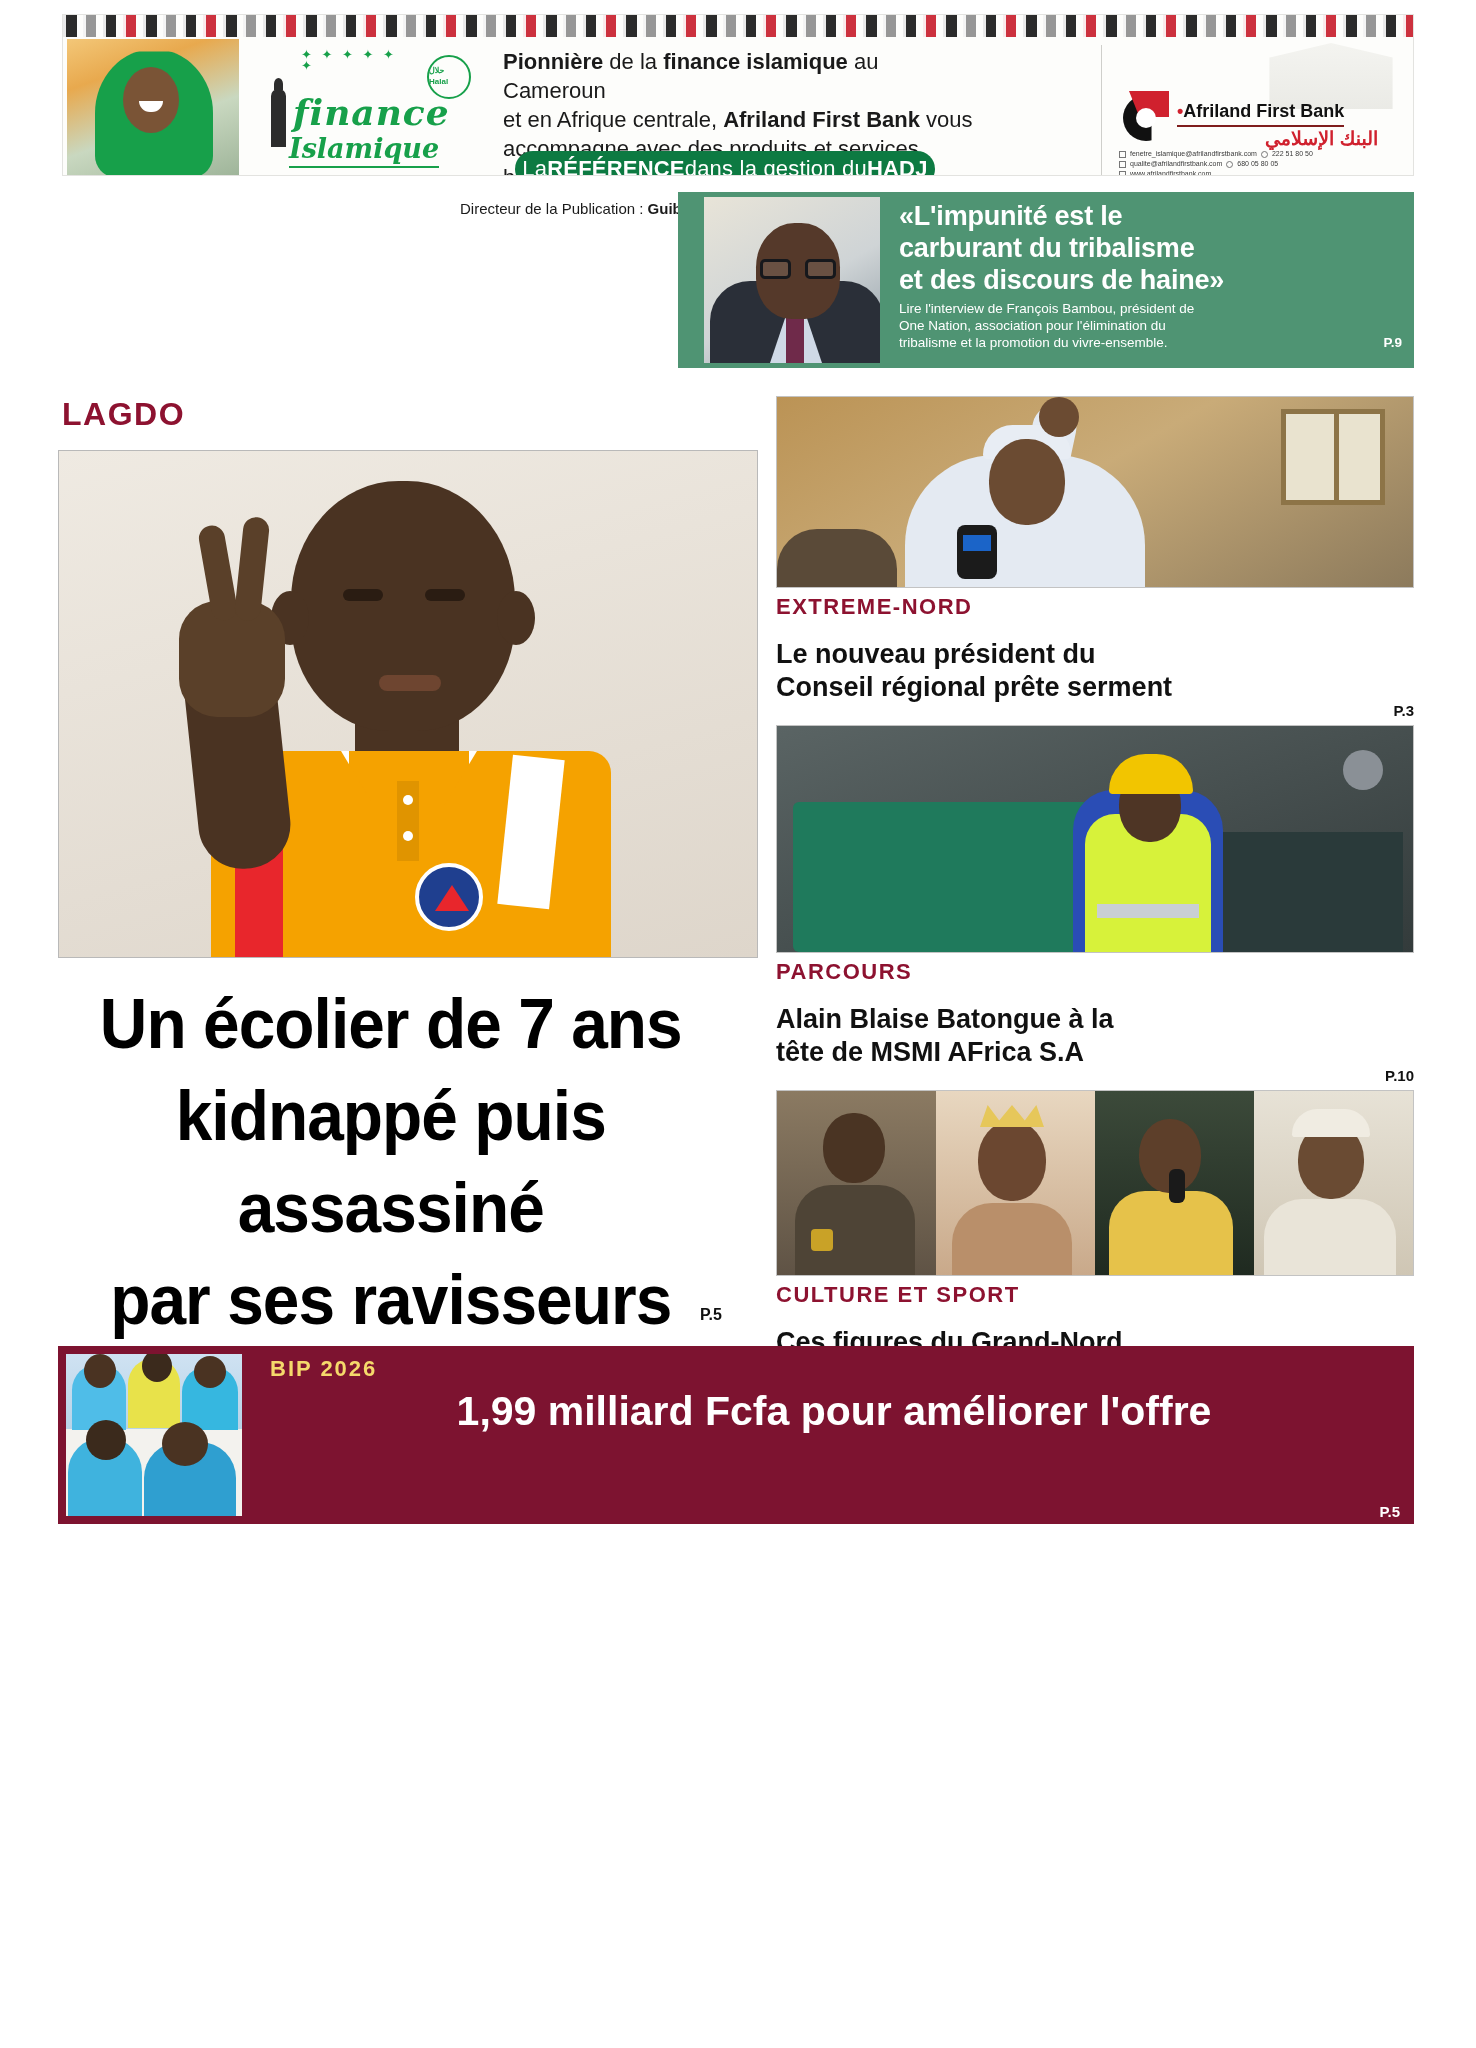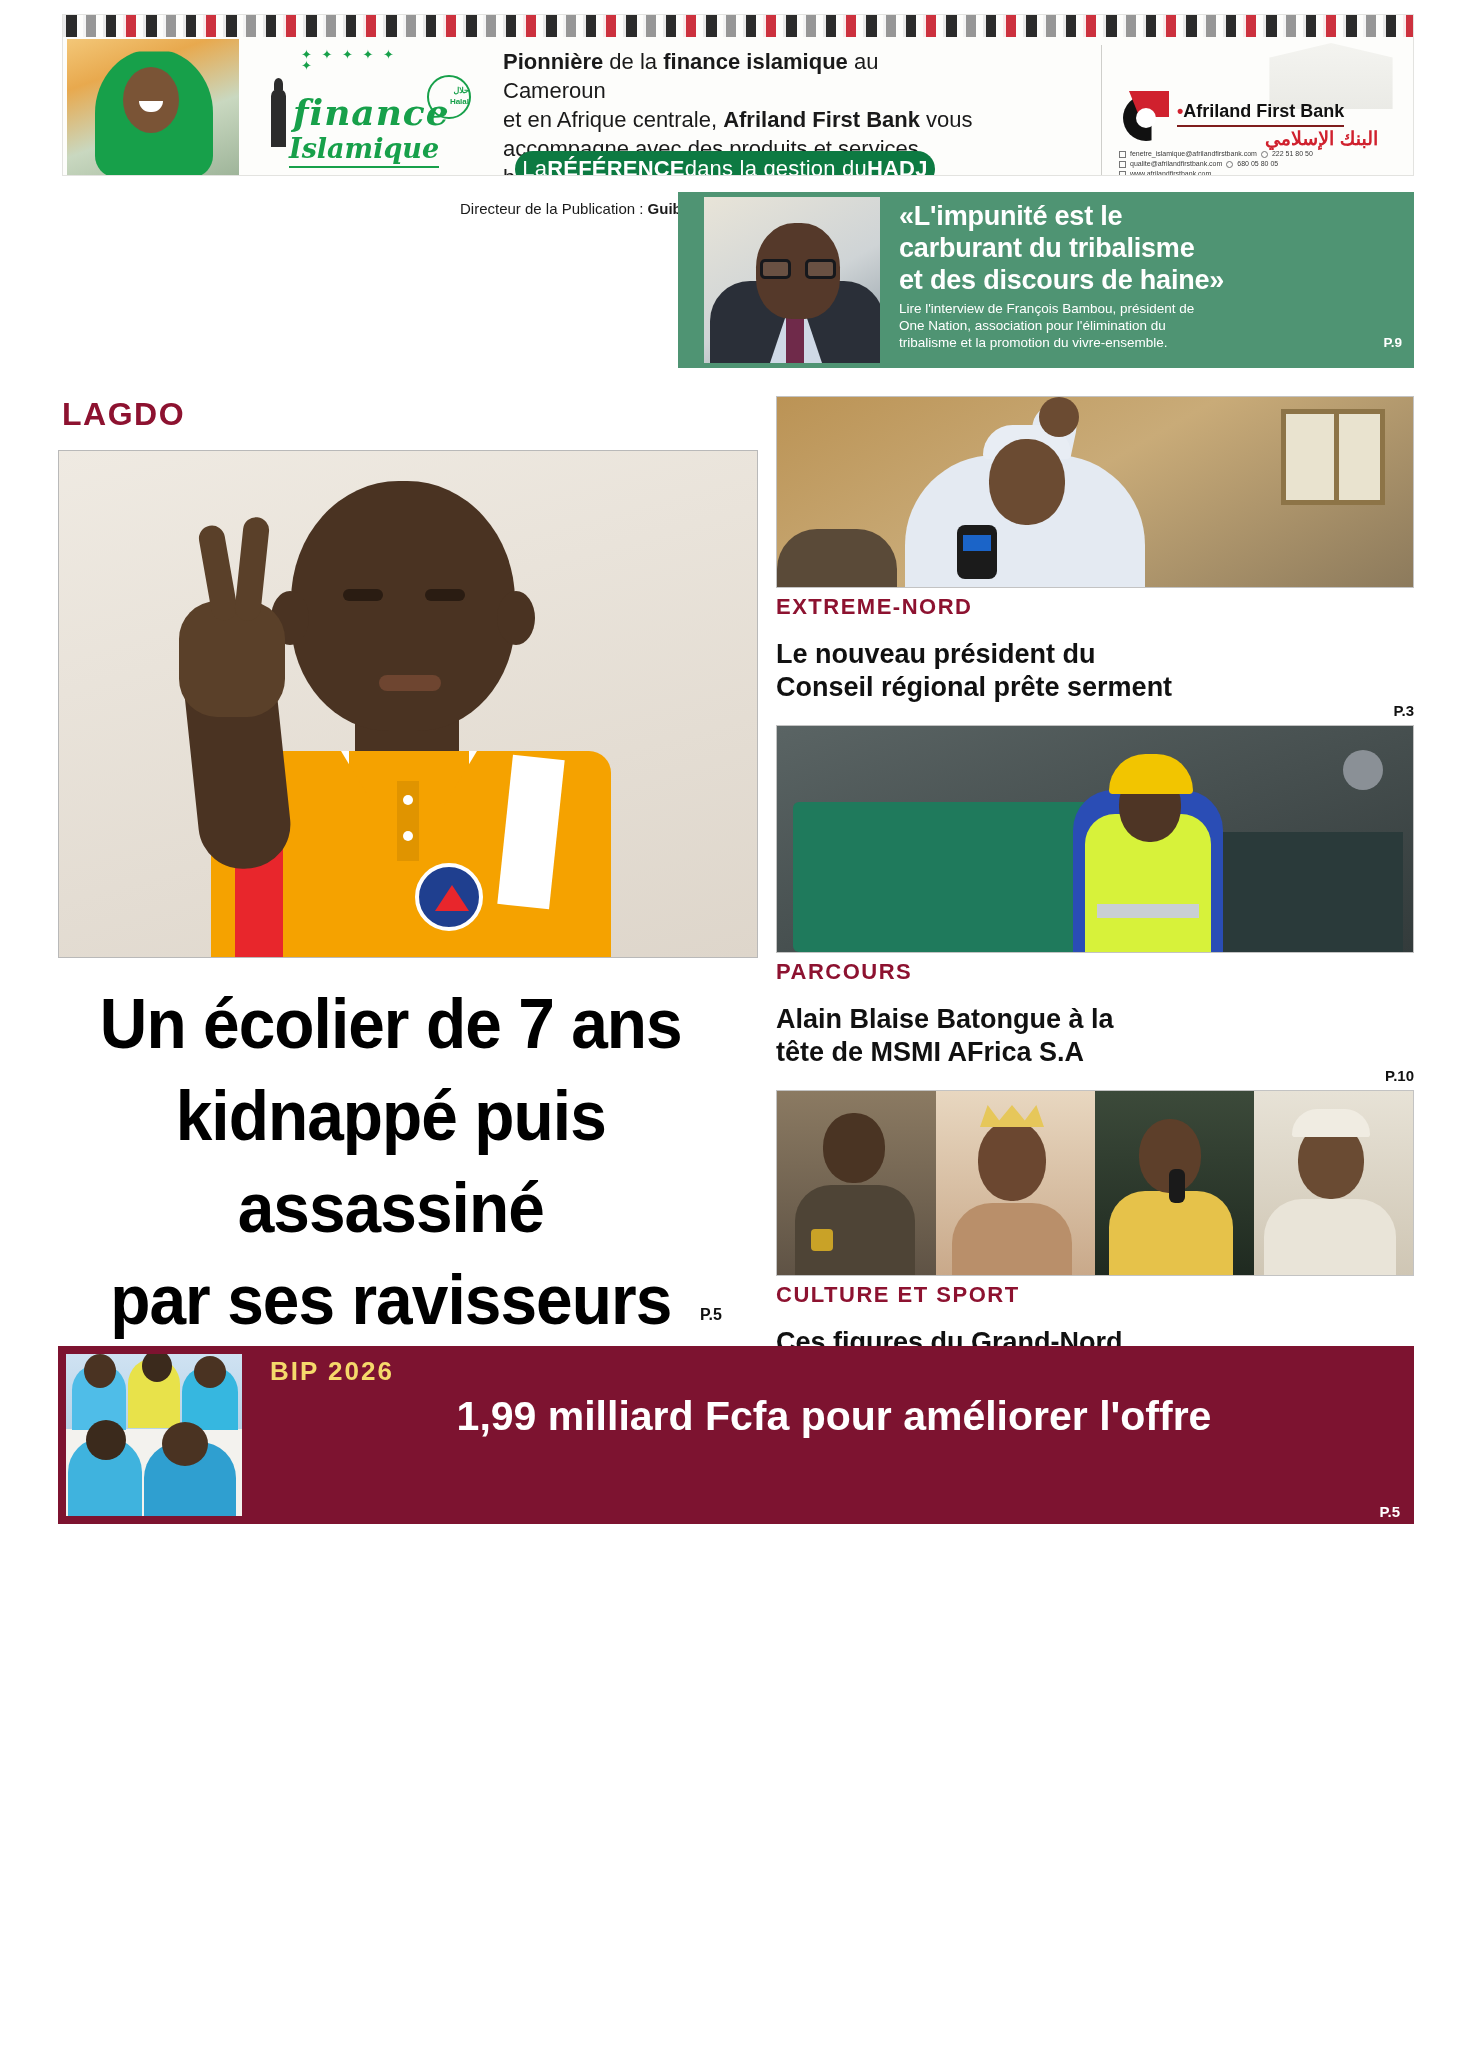--- a/index.html
+++ b/index.html
@@ -66,23 +66,23 @@
     position:absolute; left:48px; top:50px; color:#17a04a;
     font-family:"DejaVu Serif", serif; font-style:italic; font-weight:bold; font-size:36px;
     letter-spacing:1px;
   }
   .ad-isl-word {
     position:absolute; left:44px; top:92px; color:#17a04a;
     font-family:"DejaVu Serif", serif; font-style:italic; font-weight:bold; font-size:27px;
     border-bottom:2px solid #17a04a; padding-bottom:2px;
   }
   .ad-halal {
-    position:absolute; left:364px; top:60px; width:44px; height:44px;
+    position:absolute; left:364px; top:40px; width:44px; height:44px;
     border:2px solid #17a04a; border-radius:50%;
-    color:#17a04a; font-size:9px; text-align:right; line-height:11px; padding-top:8px;
+    color:#17a04a; font-size:9px; text-align:left; line-height:11px; padding-top:8px;
   }
   .ad-halal span{ display:block; font-weight:bold; font-size:8px;}
   .ad-text {
     position:absolute; left:440px; top:32px; width:480px;
     font-size:22px; line-height:29px; color:#1a1a1a;
   }
   .ad-text b { font-weight:bold; }
   .ad-cta-box{
     position:absolute; left:452px; top:136px; width:420px; height:36px;
     background:#0d7a42; border-radius:18px; color:#fff;
@@ -344,21 +344,21 @@
   .bip-photo .k3{ position:absolute; left:116px; top:12px; width:56px; height:64px; background:#36b7e0; border-radius:26px 26px 0 0; }
   .bip-photo .k4{ position:absolute; left:2px; bottom:0; width:74px; height:78px; background:#3fb3de; border-radius:34px 34px 0 0; }
   .bip-photo .k5{ position:absolute; left:78px; bottom:0; width:92px; height:74px; background:#2f9fd0; border-radius:36px 36px 0 0; }
   .bip-photo .hd1{ position:absolute; left:18px; top:0px; width:32px; height:34px; background:#4a3322; border-radius:50%; }
   .bip-photo .hd2{ position:absolute; left:76px; top:-4px; width:30px; height:32px; background:#3b2a1c; border-radius:50%; }
   .bip-photo .hd3{ position:absolute; left:128px; top:2px; width:32px; height:32px; background:#4a3322; border-radius:50%; }
   .bip-photo .hd4{ position:absolute; left:20px; bottom:56px; width:40px; height:40px; background:#3b2a1c; border-radius:50%; }
   .bip-photo .hd5{ position:absolute; left:96px; bottom:50px; width:46px; height:44px; background:#4a3322; border-radius:50%; }
   .bip-txt{ flex:1 1 auto; padding:10px 16px 8px 18px; position:relative; }
   .bip-kicker{
-    color:#f5d96b; font-size:26px; font-weight:bold; letter-spacing:2px;
+    color:#f5d96b; font-size:22px; font-weight:bold; letter-spacing:2px;
   }
   .bip-head{
     color:#fff; font-weight:bold; font-size:41px; line-height:50px; margin-top:4px;
     text-align:center;
   }
   .bip-page{
     position:absolute; right:14px; bottom:4px; color:#fff; font-size:15px; font-weight:bold;
   }
 </style>
 </head>

